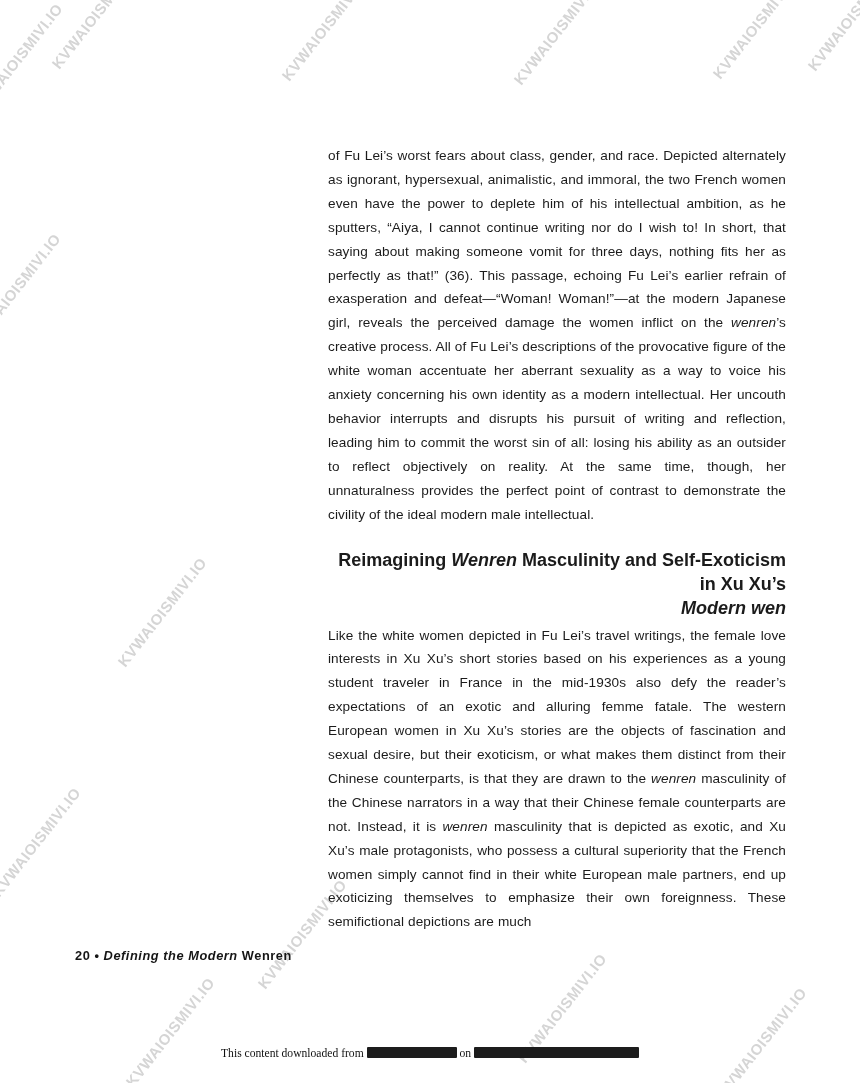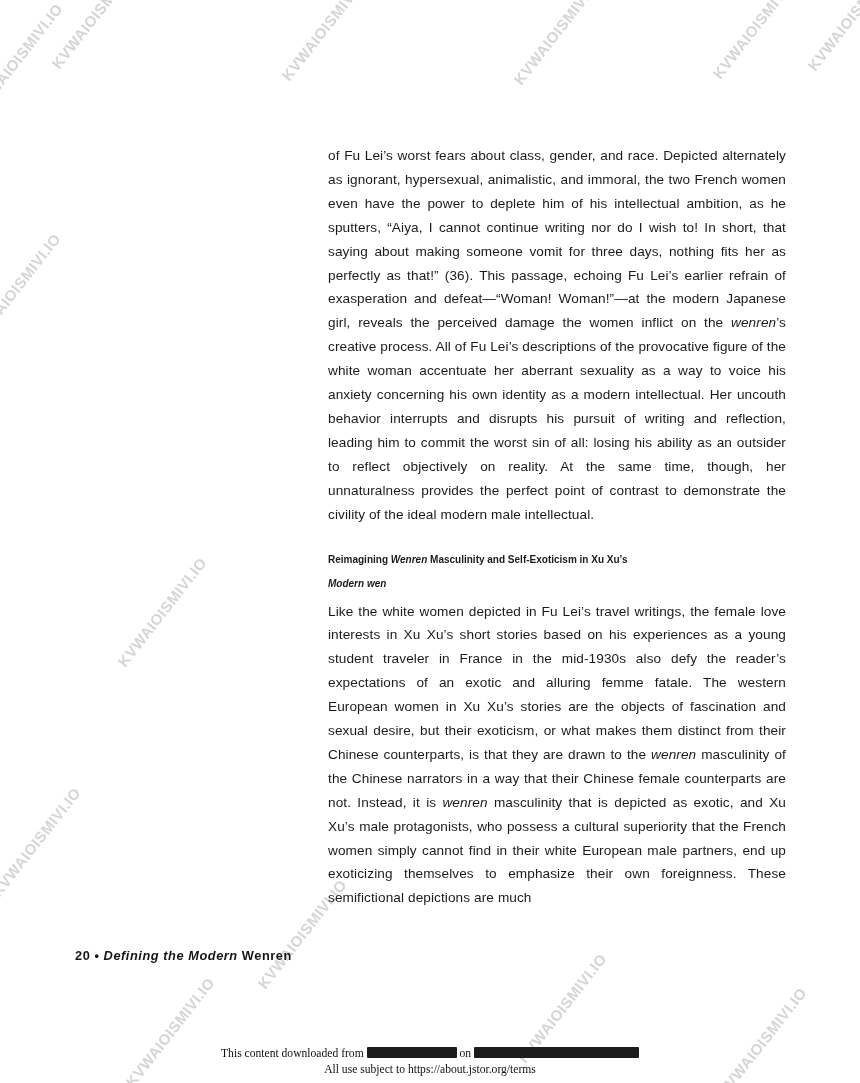--- a/index.html
+++ b/index.html
@@ -40,24 +40,24 @@
   }
   .body-par {
     font-size: 13.6px;
     line-height: 23.9px;
     text-align: justify;
     letter-spacing: 0.1px;
   }
   .it { font-style: italic; }
   .section-heading {
     margin-top: 21px;
-    font-size: 10px;
+    font-size: 18px;
     line-height: 24px;
     font-weight: bold;
-    text-align: left;
+    text-align: right;
   }
   .par2 { margin-top: 4px; }
   .running-footer {
     position: absolute;
     left: 75px;
     top: 948px;
     z-index: 1;
     font-size: 12.8px;
     font-weight: bold;
     letter-spacing: 0.55px;
@@ -109,16 +109,15 @@
 
     <h2 class="section-heading"><span>Reimagining </span><span class="it">Wenren</span><span> Masculinity and Self-Exoticism in Xu Xu’s</span><br><span class="it">Modern wen</span></h2>
 
     <p class="body-par par2"><span>Like the white women depicted in Fu Lei’s travel writings, the female love interests in Xu Xu’s short stories based on his experiences as a young student traveler in France in the mid-1930s also defy the reader’s expectations of an exotic and alluring femme fatale. The western European women in Xu Xu’s stories are the objects of fascination and sexual desire, but their exoticism, or what makes them distinct from their Chinese counterparts, is that they are drawn to the </span><span class="it">wenren</span><span> masculinity of the Chinese narrators in a way that their Chinese female counterparts are not. Instead, it is </span><span class="it">wenren</span><span> masculinity that is depicted as exotic, and Xu Xu’s male protagonists, who possess a cultural superiority that the French women simply cannot find in their white European male partners, end up exoticizing themselves to emphasize their own foreignness. These semifictional depictions are much</span></p>
   </div>
 
   <div class="running-footer"><span>20 </span><span>• </span><span class="it">Defining the Modern </span><span>Wenren</span></div>
 
   <div class="jstor-footer">
     <div><span>This content downloaded from </span><span class="redacted" style="width: 90px;"></span><span> on </span><span class="redacted" style="width: 165px;"></span></div>
-    <div>All use subject to https://about.jstor.org/terms</div>
   </div>
 
 </div>
 
 </body></html>

